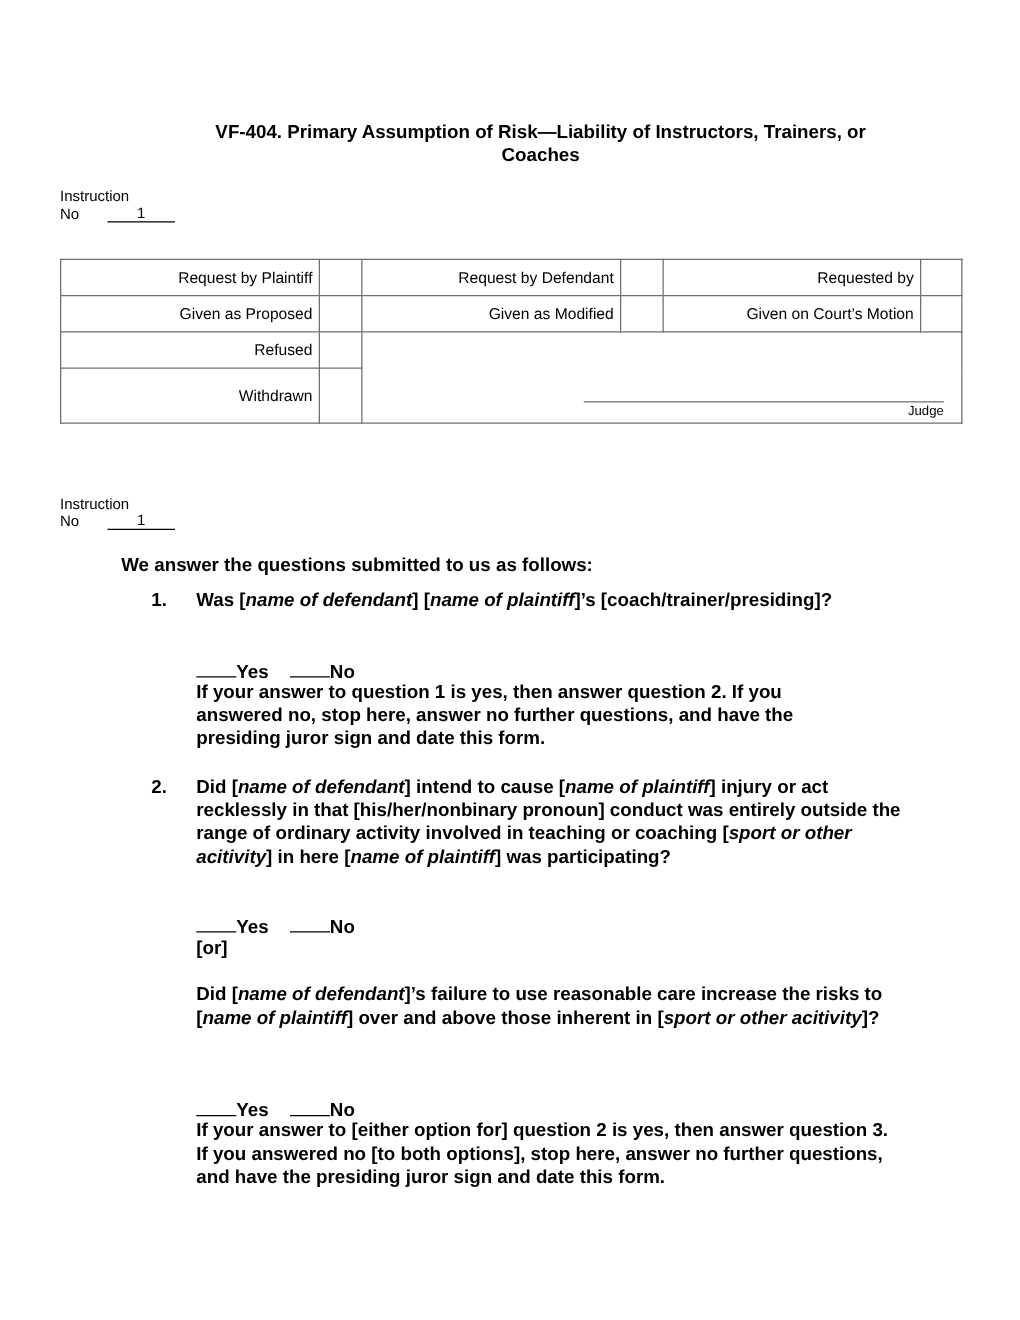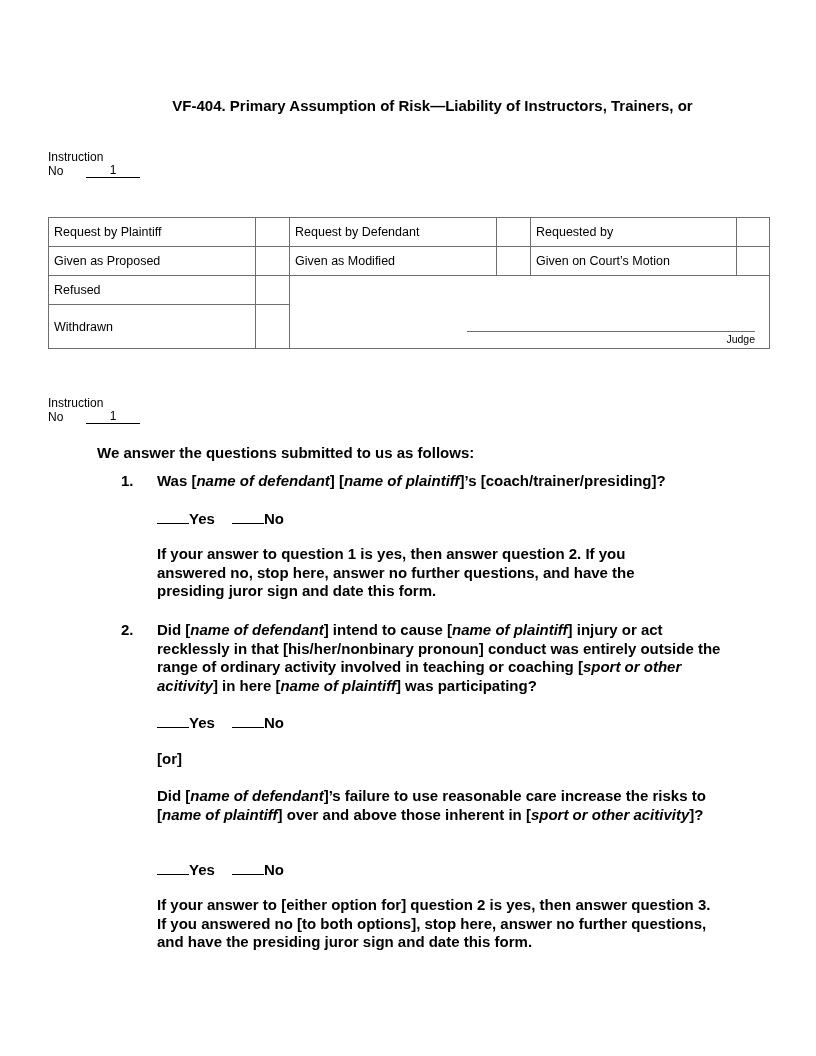--- a/index.html
+++ b/index.html
@@ -6,44 +6,45 @@
   body { width: 816px; height: 1056px; position: relative; overflow: hidden;
          font-family: "Liberation Sans", sans-serif; color: #000; }
   .abs { position: absolute; }
   .title { left: 100px; width: 665px; top: 96px; text-align: center;
            font-weight: bold; font-size: 15px; line-height: 19px; }
   .instr { left: 48px; font-size: 12px; line-height: 14px; }
   .instr .no-row { display: flex; align-items: flex-end; }
   .instr .no-label { width: 38px; }
   .instr .no-val { display: inline-block; width: 54px; border-bottom: 1px solid #000;
                    text-align: center; line-height: 13px; }
-  table.req { position: absolute; left: 48px; top: 217px; width: 721px;
-              border-collapse: collapse; font-size: 12.5px; table-layout: fixed; }
+  table.req { position: absolute; left: 48px; top: 207px; width: 721px;
+              border-collapse: collapse; font-size: 12.5px; table-layout: fixed; text-align: right; }
   table.req td { border: 1px solid #6e6e6e; padding: 0 5px; vertical-align: middle; }
   table.req tr.r { height: 29px; }
   table.req tr.r4 { height: 44px; }
   .judge-cell { position: relative; }
   .judge-line { position: absolute; left: 177px; right: 14px; bottom: 16px;
                 border-top: 1px solid #6e6e6e; }
   .judge-label { position: absolute; right: 14px; bottom: 3px; font-size: 10.5px; }
   .body-text { font-weight: bold; font-size: 15px; line-height: 18.5px; }
   .intro { left: 97px; top: 444px; }
   .qnum { left: 121px; }
   .qtext { left: 157px; width: 580px; }
   .blank { display: inline-block; width: 32px; border-bottom: 1.5px solid #000;
            height: 14px; vertical-align: baseline; }
-  .yn span { margin-right: 0; }
+  .yn span { margin-right: 0; margin-top: 18px; }
   .yn .gap { display: inline-block; width: 17px; }
   i { font-style: italic; margin-top: 14px; }
 </style>
 </head>
 <body>
 
 <div class="abs title">
   <div>VF-404. Primary Assumption of Risk—Liability of Instructors, Trainers, or</div>
+  <div>Coaches</div>
 </div>
 
 <div class="abs instr" style="top:150px;">
   <div>Instruction</div>
   <div class="no-row">
     <span class="no-label">No</span>
     <span class="no-val">1</span>
   </div>
 </div>
 

